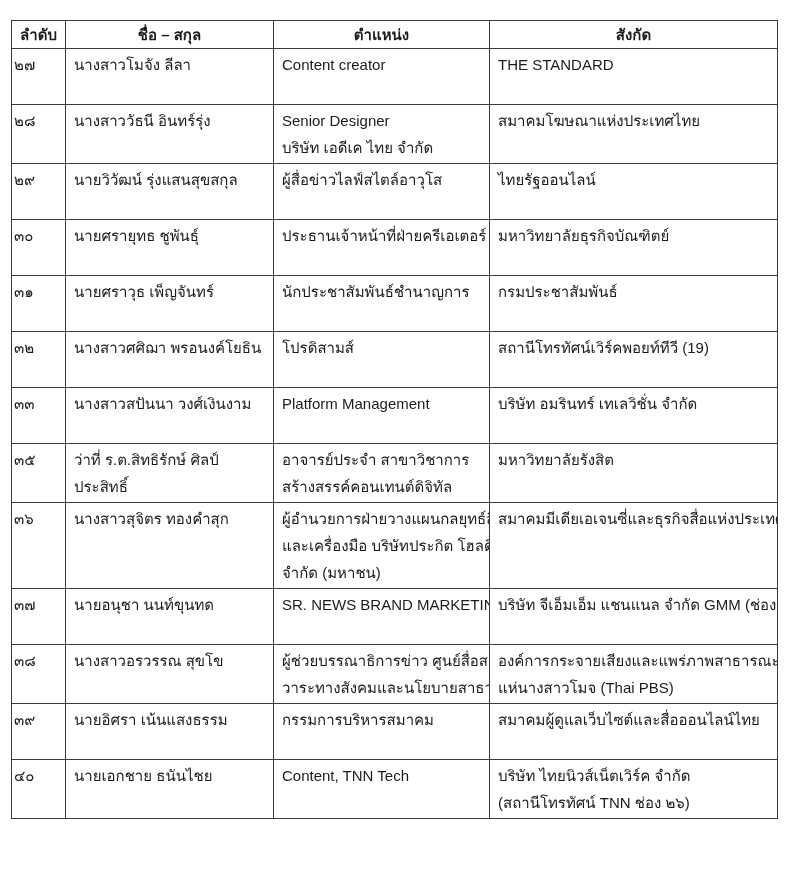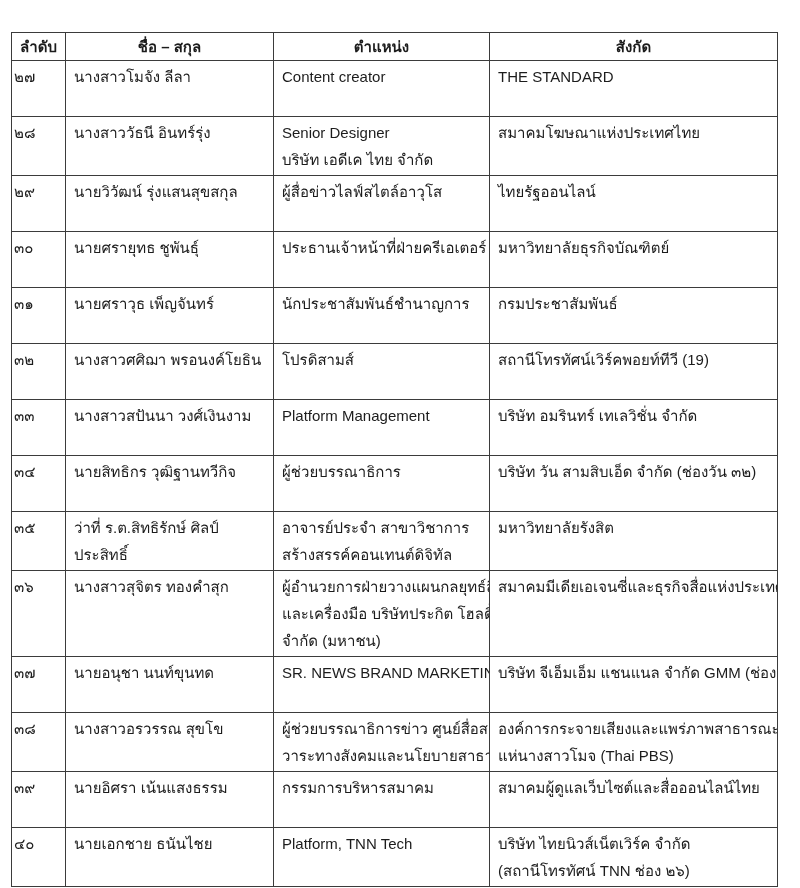--- a/index.html
+++ b/index.html
@@ -10,21 +10,21 @@
   body {
     width: 800px;
     height: 888px;
     position: relative;
     font-family: "Liberation Sans", "DejaVu Sans", sans-serif;
     color: #1c1c1c;
   }
   table.roster {
     position: absolute;
     left: 11px;
-    top: 32px;
+    top: 20px;
     width: 766px;
     border-collapse: collapse;
     table-layout: fixed;
   }
   col.c1 { width: 54px; }
   col.c2 { width: 208px; }
   col.c3 { width: 216px; }
   col.c4 { width: 288px; }
   th, td {
     border: 1px solid #3b3b3b;
@@ -143,30 +143,20 @@
       <td class="c-no">๓๓</td>
       <td>นางสาวสปันนา วงศ์เงินงาม</td>
       <td>
           <div class="cell-line">Platform Management</div>
         </td>
       <td>
           <div class="cell-line">บริษัท อมรินทร์ เทเลวิชั่น จำกัด</div>
         </td>
     </tr>
 
-    <tr class="rh-std">
-      <td class="c-no">๓๔</td>
-      <td>นายสิทธิกร วุฒิฐานทวีกิจ</td>
-      <td>
-          <div class="cell-line">ผู้ช่วยบรรณาธิการ</div>
-        </td>
-      <td>
-          <div class="cell-line">บริษัท วัน สามสิบเอ็ด จำกัด (ช่องวัน ๓๒)</div>
-        </td>
-    </tr>
 
     <tr class="rh-std">
       <td class="c-no">๓๕</td>
       <td>ว่าที่ ร.ต.สิทธิรักษ์ ศิลป์ประสิทธิ์</td>
       <td>
         <div class="cell-line">อาจารย์ประจำ สาขาวิชาการ</div>
         <div class="cell-line">สร้างสรรค์คอนเทนต์ดิจิทัล</div>
       </td>
       <td>
           <div class="cell-line">มหาวิทยาลัยรังสิต</div>
@@ -218,21 +208,21 @@
         </td>
       <td>
           <div class="cell-line">สมาคมผู้ดูแลเว็บไซต์และสื่อออนไลน์ไทย</div>
         </td>
     </tr>
 
     <tr class="rh-last">
       <td class="c-no">๔๐</td>
       <td>นายเอกชาย ธนันไชย</td>
       <td>
-          <div class="cell-line">Platform, TNN Tech</div>
+          <div class="cell-line">Content, TNN Tech</div>
         </td>
       <td>
         <div class="cell-line">บริษัท ไทยนิวส์เน็ตเวิร์ค จำกัด</div>
         <div class="cell-line">(สถานีโทรทัศน์ TNN ช่อง ๒๖)</div>
       </td>
     </tr>
 
   </tbody>
 </table>
 

